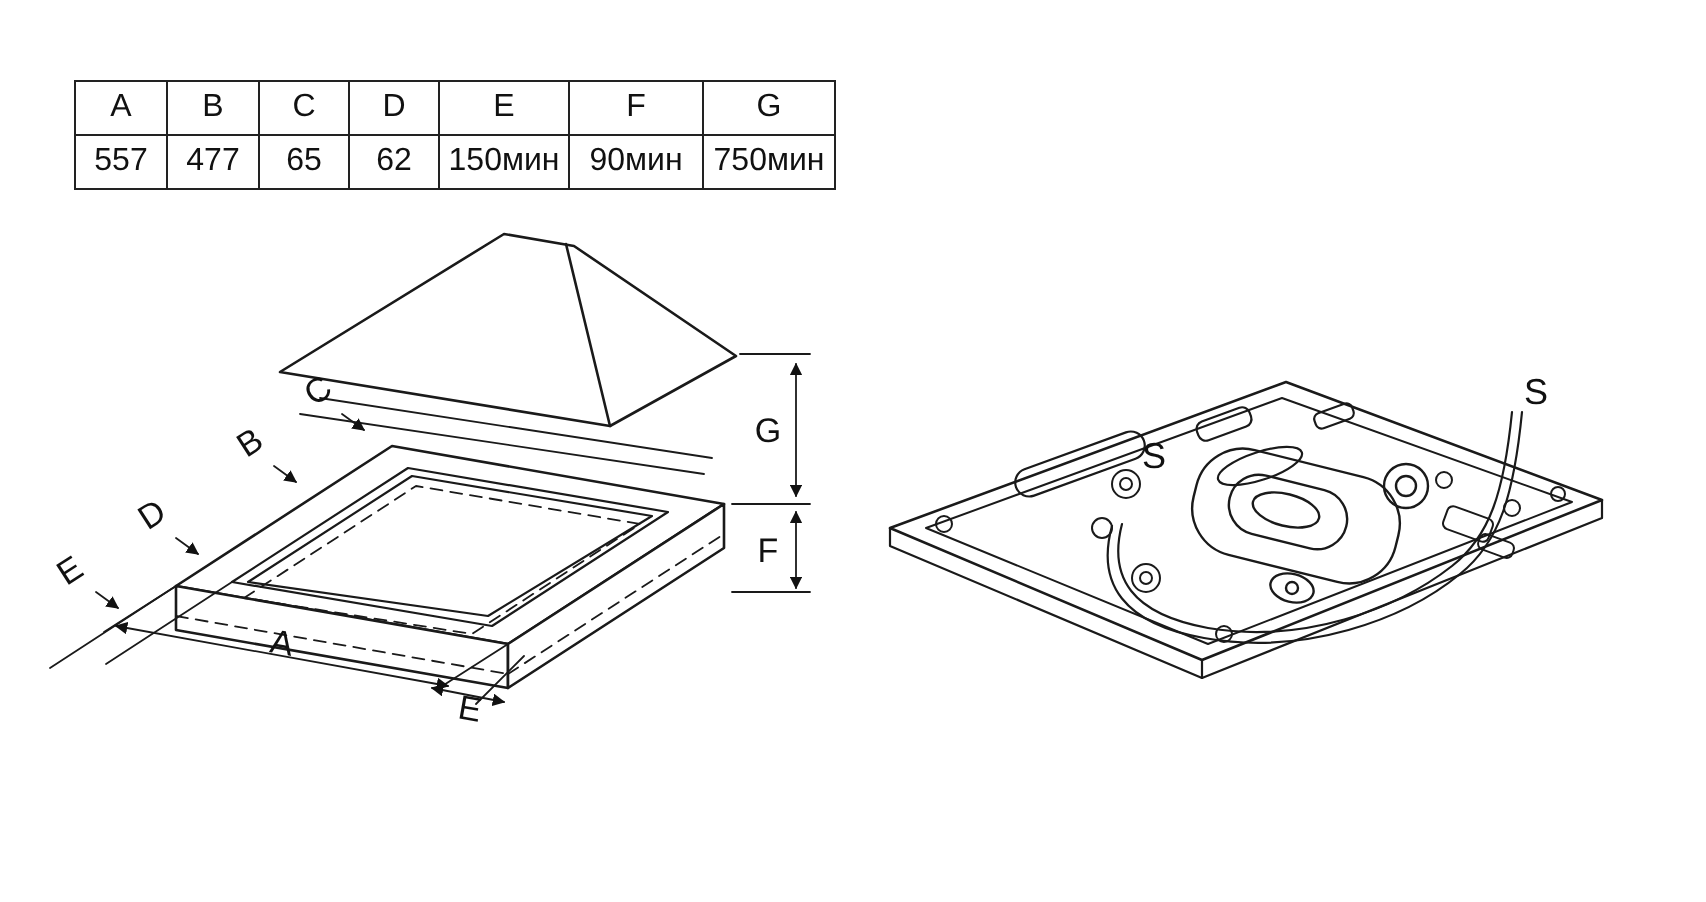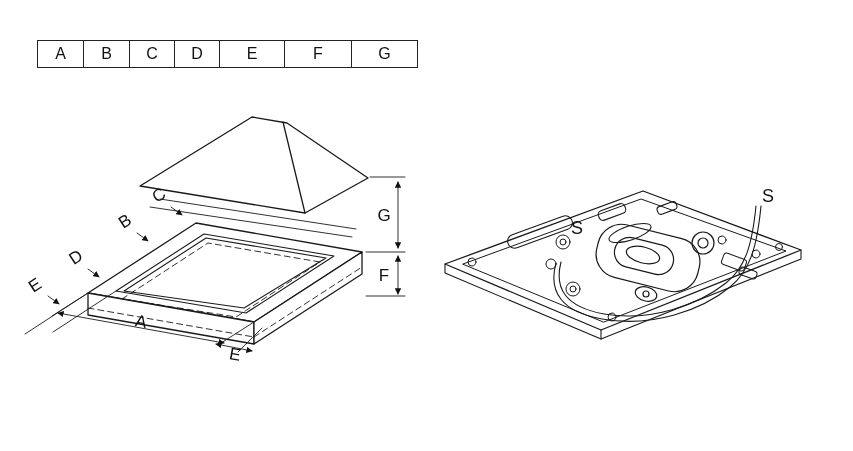--- a/index.html
+++ b/index.html
@@ -46,20 +46,29 @@
   <table class="dim-table">
     <tbody>
         <tr>
       <td class="c-a">A</td>
       <td class="c-b">B</td>
       <td class="c-c">C</td>
       <td class="c-d">D</td>
       <td class="c-e">E</td>
       <td class="c-f">F</td>
       <td class="c-g">G</td>
+    </tr>
+    <tr>
+      <td class="c-a">557</td>
+      <td class="c-b">477</td>
+      <td class="c-c">65</td>
+      <td class="c-d">62</td>
+      <td class="c-e">150мин</td>
+      <td class="c-f">90мин</td>
+      <td class="c-g">750мин</td>
     </tr>
   </tbody>
     </table>
 
   
   <svg width="853" height="451" viewBox="0 0 853 451" stroke-linecap="round" stroke-linejoin="round">
     <defs>
       <marker id="arr" viewBox="0 0 10 10" refX="9" refY="5" markerWidth="7" markerHeight="7" orient="auto-start-reverse">
         <path d="M0,0 L10,5 L0,10 z" fill="#111"></path>
       </marker>

